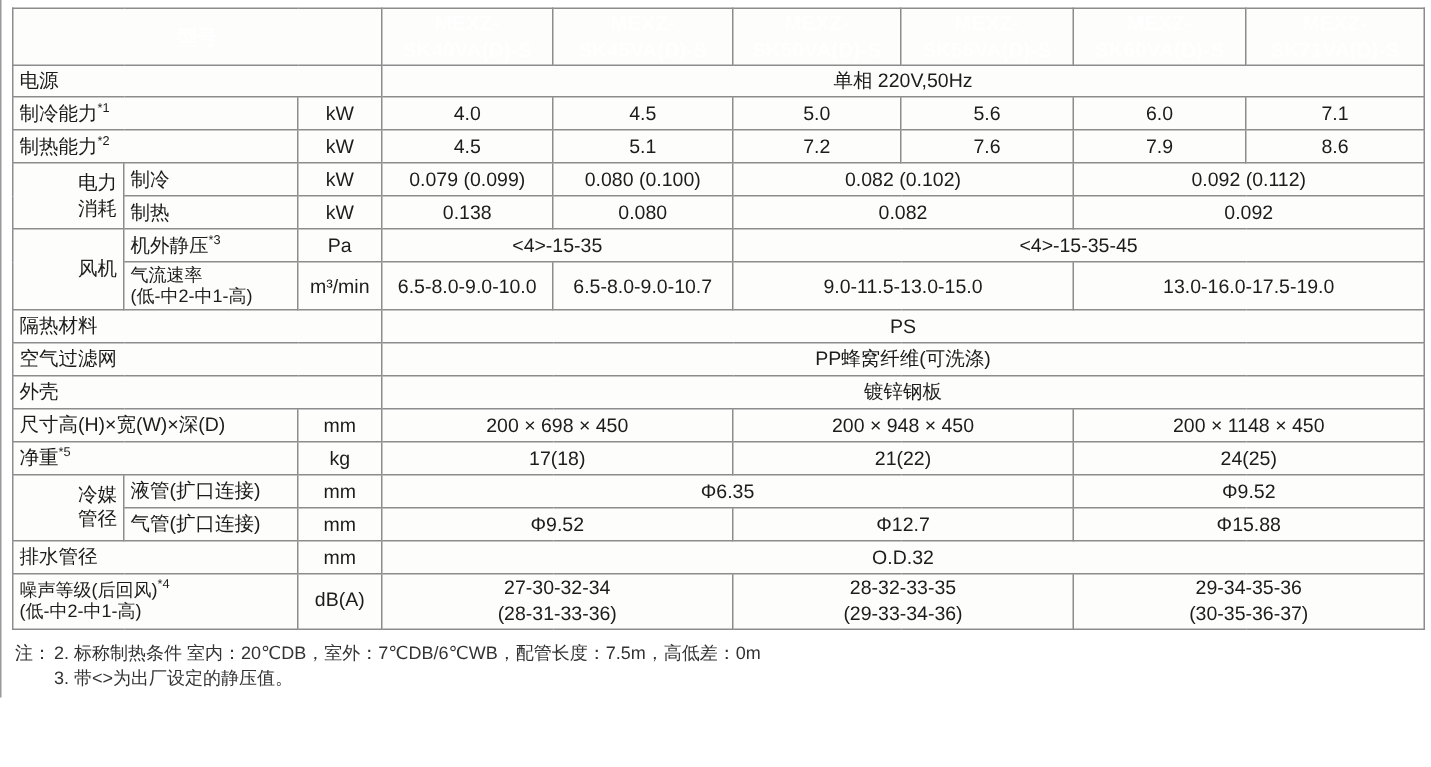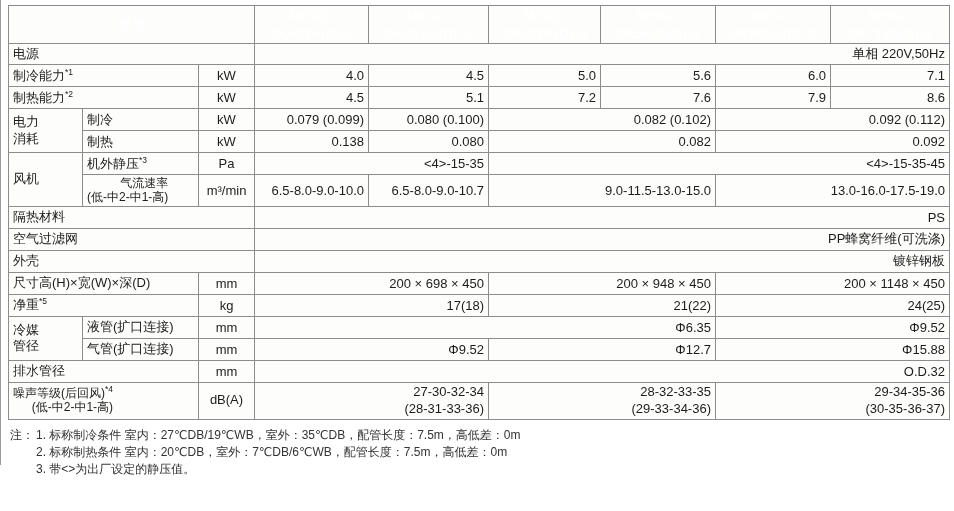--- a/index.html
+++ b/index.html
@@ -27,28 +27,28 @@
     border:1px solid #9e2910;
     border-top:2px solid #b32f12;
     border-bottom:1px solid #6f1d09;
     color:#ffffff;font-weight:bold;text-align:center;
     height:45px;font-size:13.5px;line-height:1.3;
   }
   td.hd.model{letter-spacing:0.2px;}
   td.lbl{text-align:left;padding-left:6px;}
   td.sub{text-align:left;padding-left:6px;margin-top:24px;}
   td.unit{text-align:center;padding-left:5px;}
-  td.val{text-align:right;}
-  td.grp{text-align:left;padding-left:6px;vertical-align:middle;line-height:1.25;}
+  td.val{text-align:center;}
+  td.grp{text-align:right;padding-left:6px;vertical-align:middle;line-height:1.25;}
   .pre{white-space:pre-line;}
   tr.short td{height:14px;}
   tr.tall td{height:28px;}
   tr.xtall td{height:34px;line-height:1.3;}
   sup.mark{font-size:8.5px;vertical-align:super;line-height:0;}
-  .small2{font-size:12px;line-height:1.2;display:inline-block;text-align:right;}
+  .small2{font-size:12px;line-height:1.2;display:inline-block;}
   
   .notes{
     display:flex;align-items:flex-start;
     margin:7px 0 0 10px;
     font-size:12px;line-height:17px;color:#333333;
   }
   .notes .prefix{flex:0 0 26px;}
   .notes .items div{white-space:nowrap;}
 </style>
 </head>
@@ -214,18 +214,17 @@
 (29-33-34-36)</td>
     <td class="val pre" colspan="2">29-34-35-36
 (30-35-36-37)</td>
   </tr>
 </tbody>
   </table>
 
 <div class="notes">
   <div class="prefix">注：</div>
   <div class="items">
-    <div>1. 标称制冷条件 室内：27℃DB/19℃WB，室外：35℃DB，配管长度：7.5m，高低差：0m</div>
     <div>2. 标称制热条件 室内：20℃DB，室外：7℃DB/6℃WB，配管长度：7.5m，高低差：0m</div>
     <div>3. 带&lt;&gt;为出厂设定的静压值。</div>
 
   </div>
 </div>
 
 </body></html>

